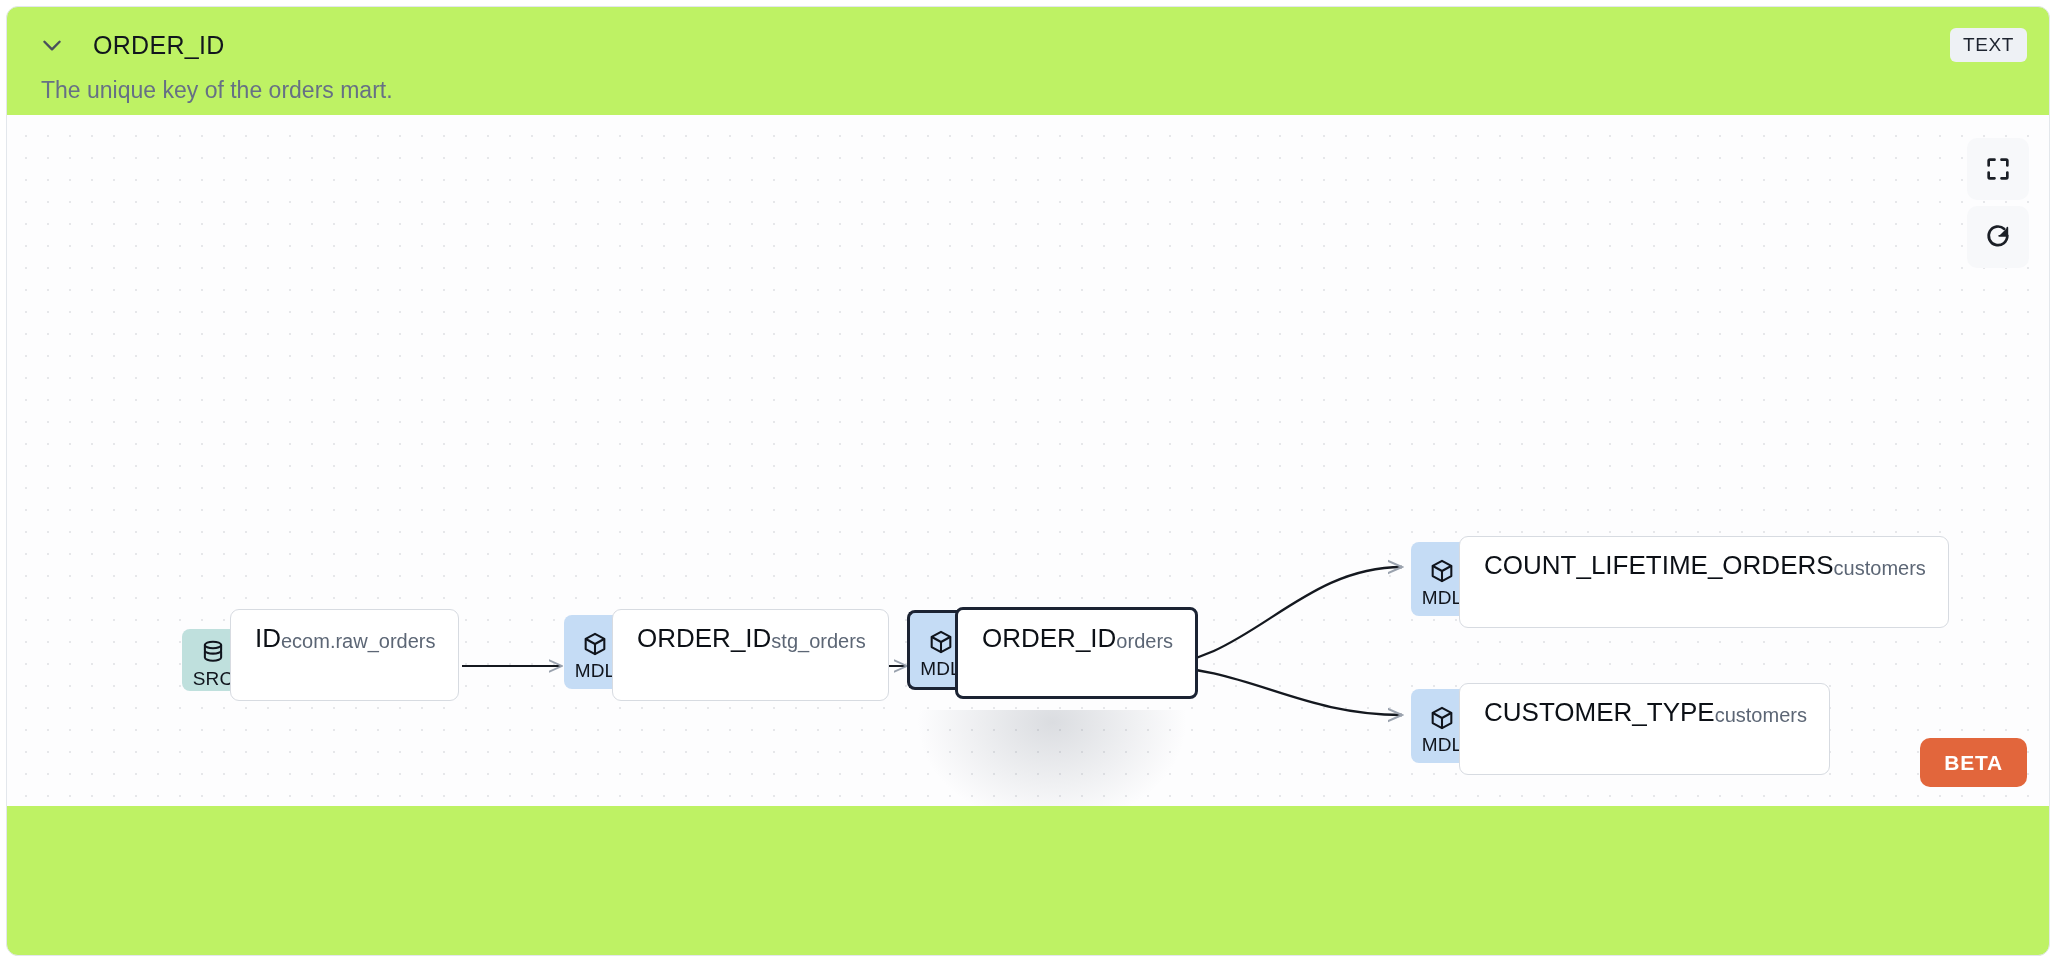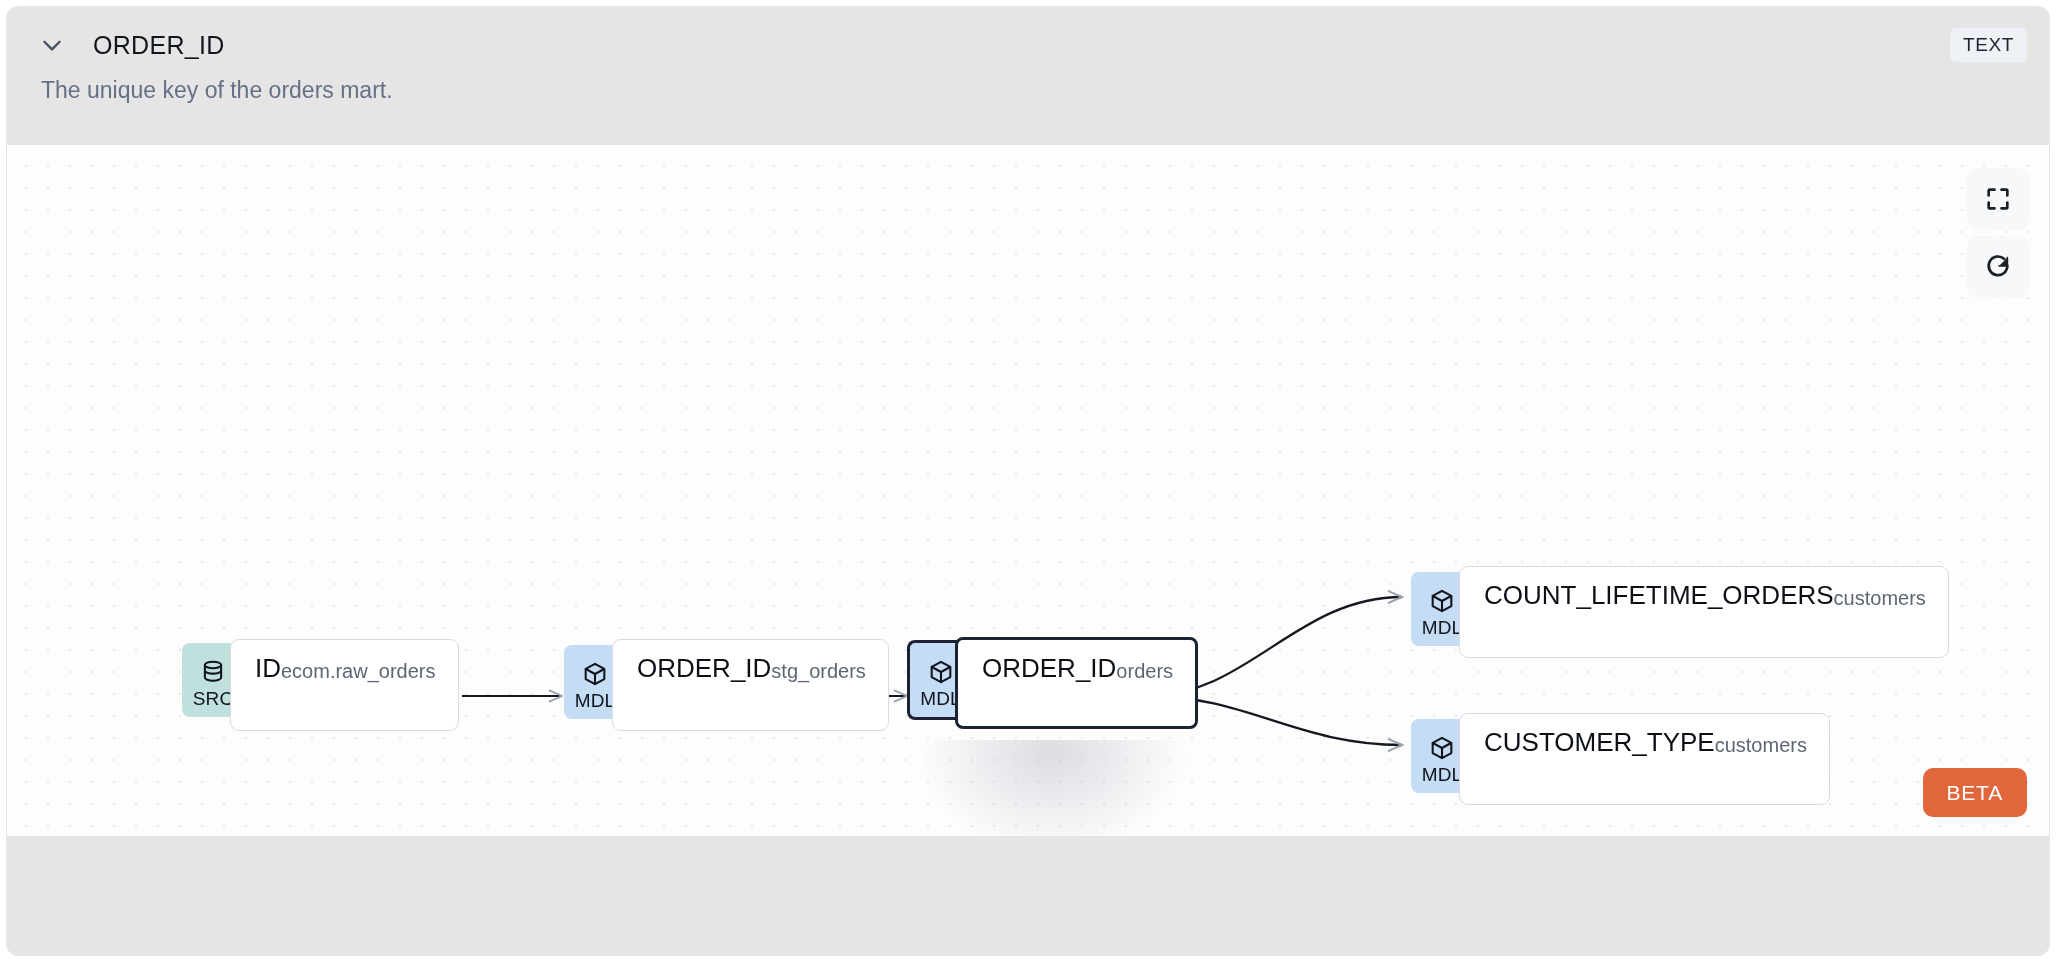--- a/index.html
+++ b/index.html
@@ -13,21 +13,21 @@
     font-family: "Liberation Sans", "DejaVu Sans", sans-serif;
     overflow: hidden;
   }
 
   .card {
     position: absolute;
     left: 6px;
     top: 6px;
     width: 2044px;
     height: 950px;
-    background: #e5e5e5;
+    background: #bef264;
     border: 1px solid #e3e7ec;
     border-radius: 12px;
     box-sizing: border-box;
     overflow: hidden;
   }
 
   
   .header {
     position: relative;
     height: 76px;
@@ -66,21 +66,21 @@
     white-space: nowrap;
   }
 
   
   .description {
     padding: 0 30px 0 34px;
     font-size: 23px;
     color: #667085;
     line-height: 1.2;
     margin-top: -6px;
-    margin-bottom: 40px;
+    margin-bottom: 10px;
     white-space: nowrap;
   }
 
   
   .tests {
     background: #f7f9fb;
     border-top: 1px solid #ebeef2;
     border-bottom: 1px solid #e6eaef;
     padding: 22px 0 24px 0;
   }
@@ -146,21 +146,21 @@
     padding-top: 8px;
   }
   .node-badge .badge-label {
     font-size: 19px;
     color: #10141c;
     line-height: 1;
     margin-top: 4px;
     letter-spacing: 0.2px;
   }
   .node-badge svg { display: block; }
-  .badge-src { background: #bfe0dd; height: 74px; align-self: flex-start; margin-top: 4px; }
+  .badge-src { background: #bfe0dd; height: 62px; align-self: flex-start; margin-top: 20px; }
   .badge-mdl { background: #c5dcf5; height: 74px; align-self: flex-start; margin-top: 6px; }
 
   .node-body {
     background: #ffffff;
     border: 1px solid #d7dbe1;
     border-radius: 9px;
     margin-left: -14px;
     box-sizing: border-box;
     padding: 14px 22px 15px 24px;
     display: flex;
@@ -230,21 +230,21 @@
   }
   .ctrl-btn svg { display: block; }
 
   .beta-badge {
     position: absolute;
     right: 22px;
     bottom: 19px;
     background: #e2663c;
     color: #ffffff;
     font-size: 21px;
-    font-weight: normal;
+    font-weight: bold;
     letter-spacing: 0.8px;
     padding: 14px 24px;
     border-radius: 10px;
     line-height: 1;
     z-index: 5;
     cursor: pointer;
   }
 </style>
 </head>
 <body>

